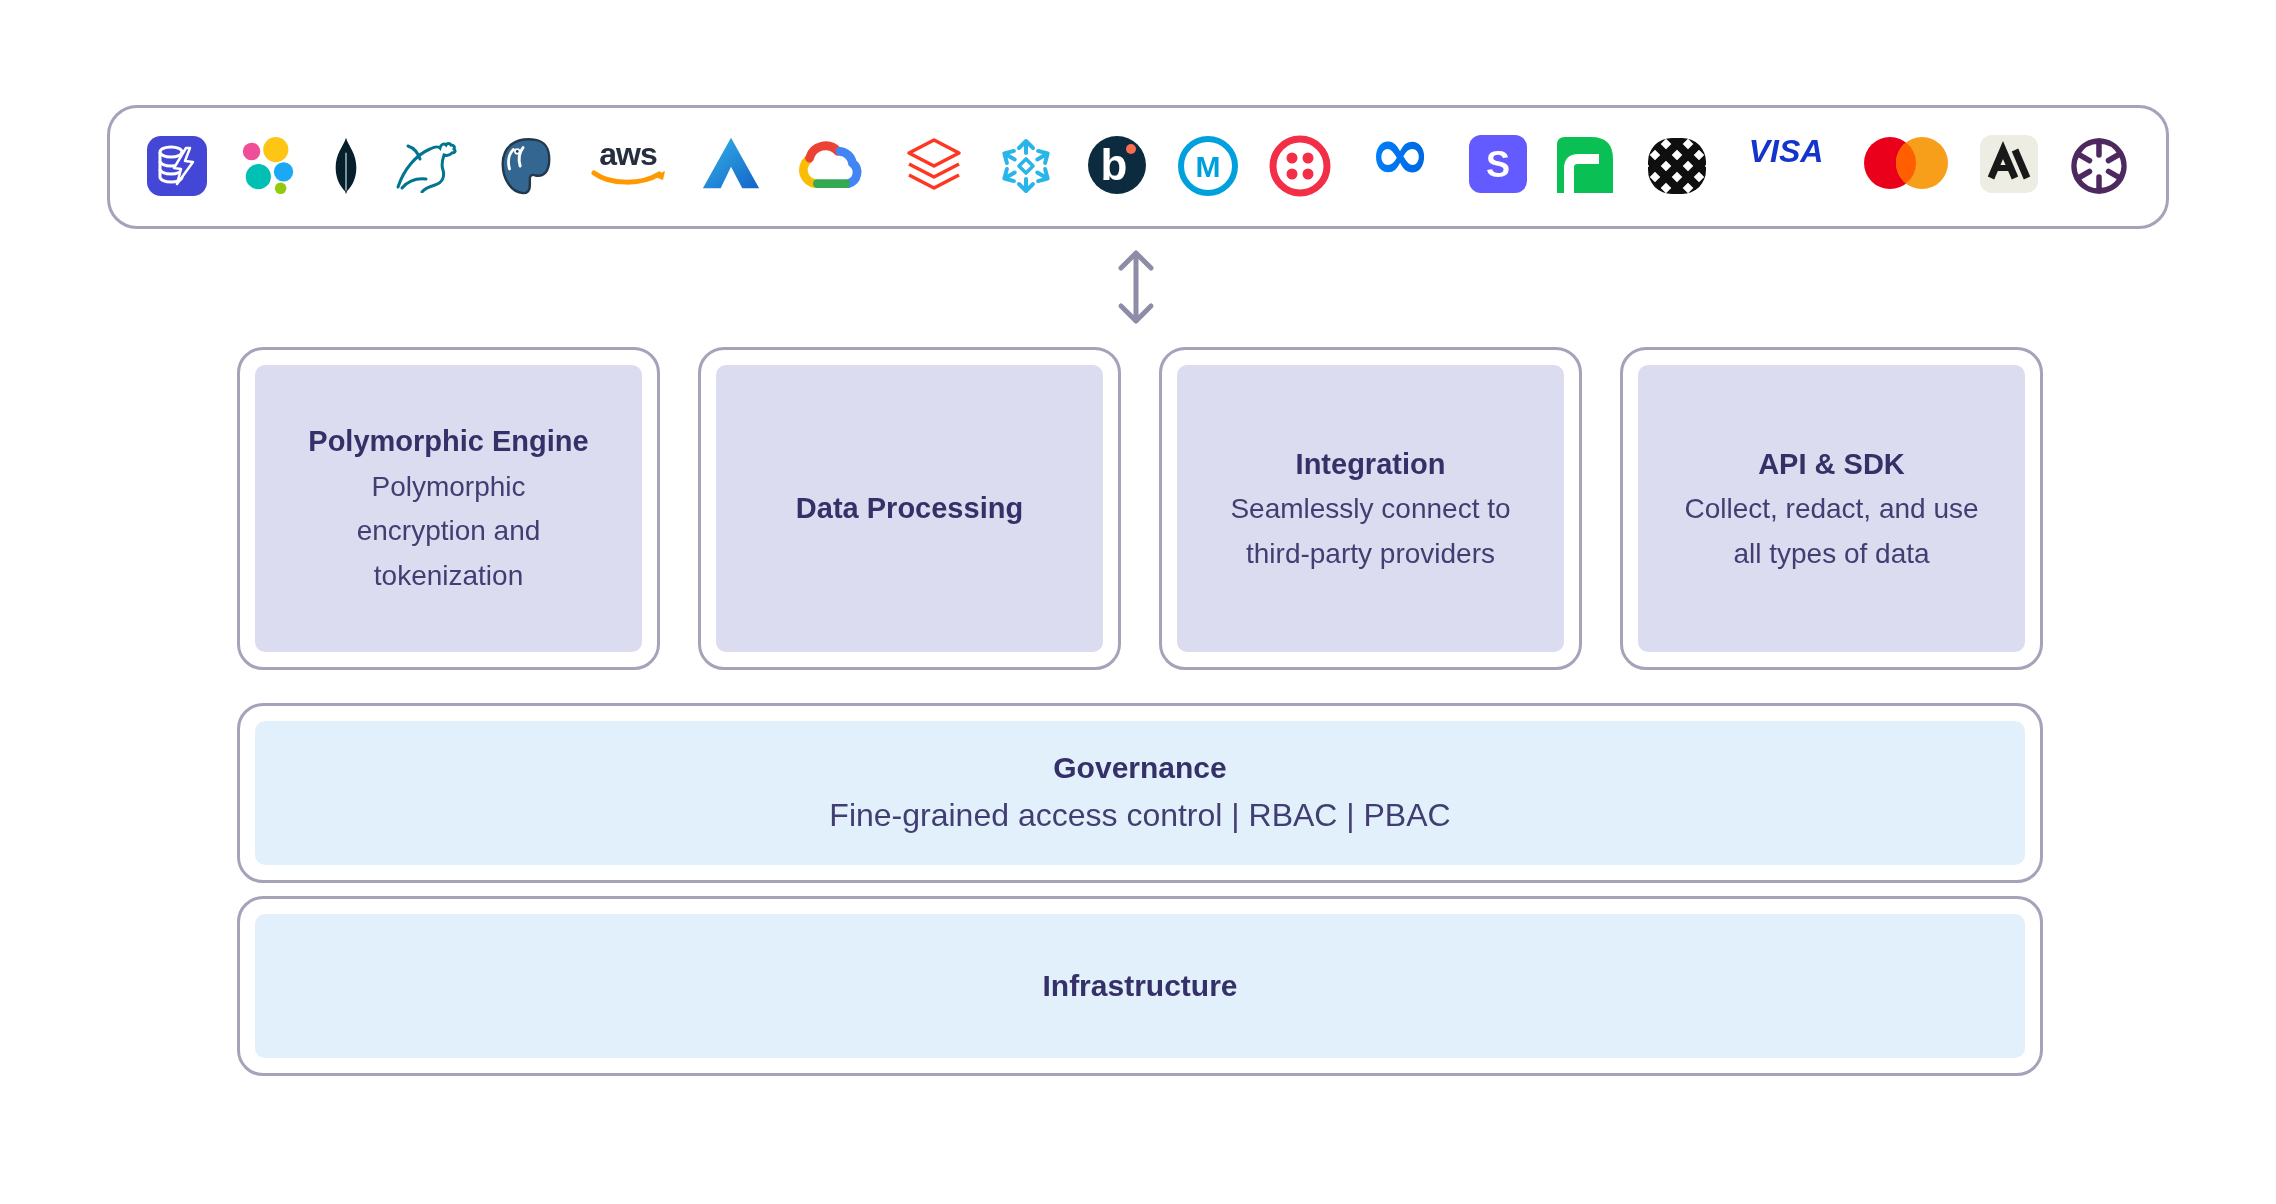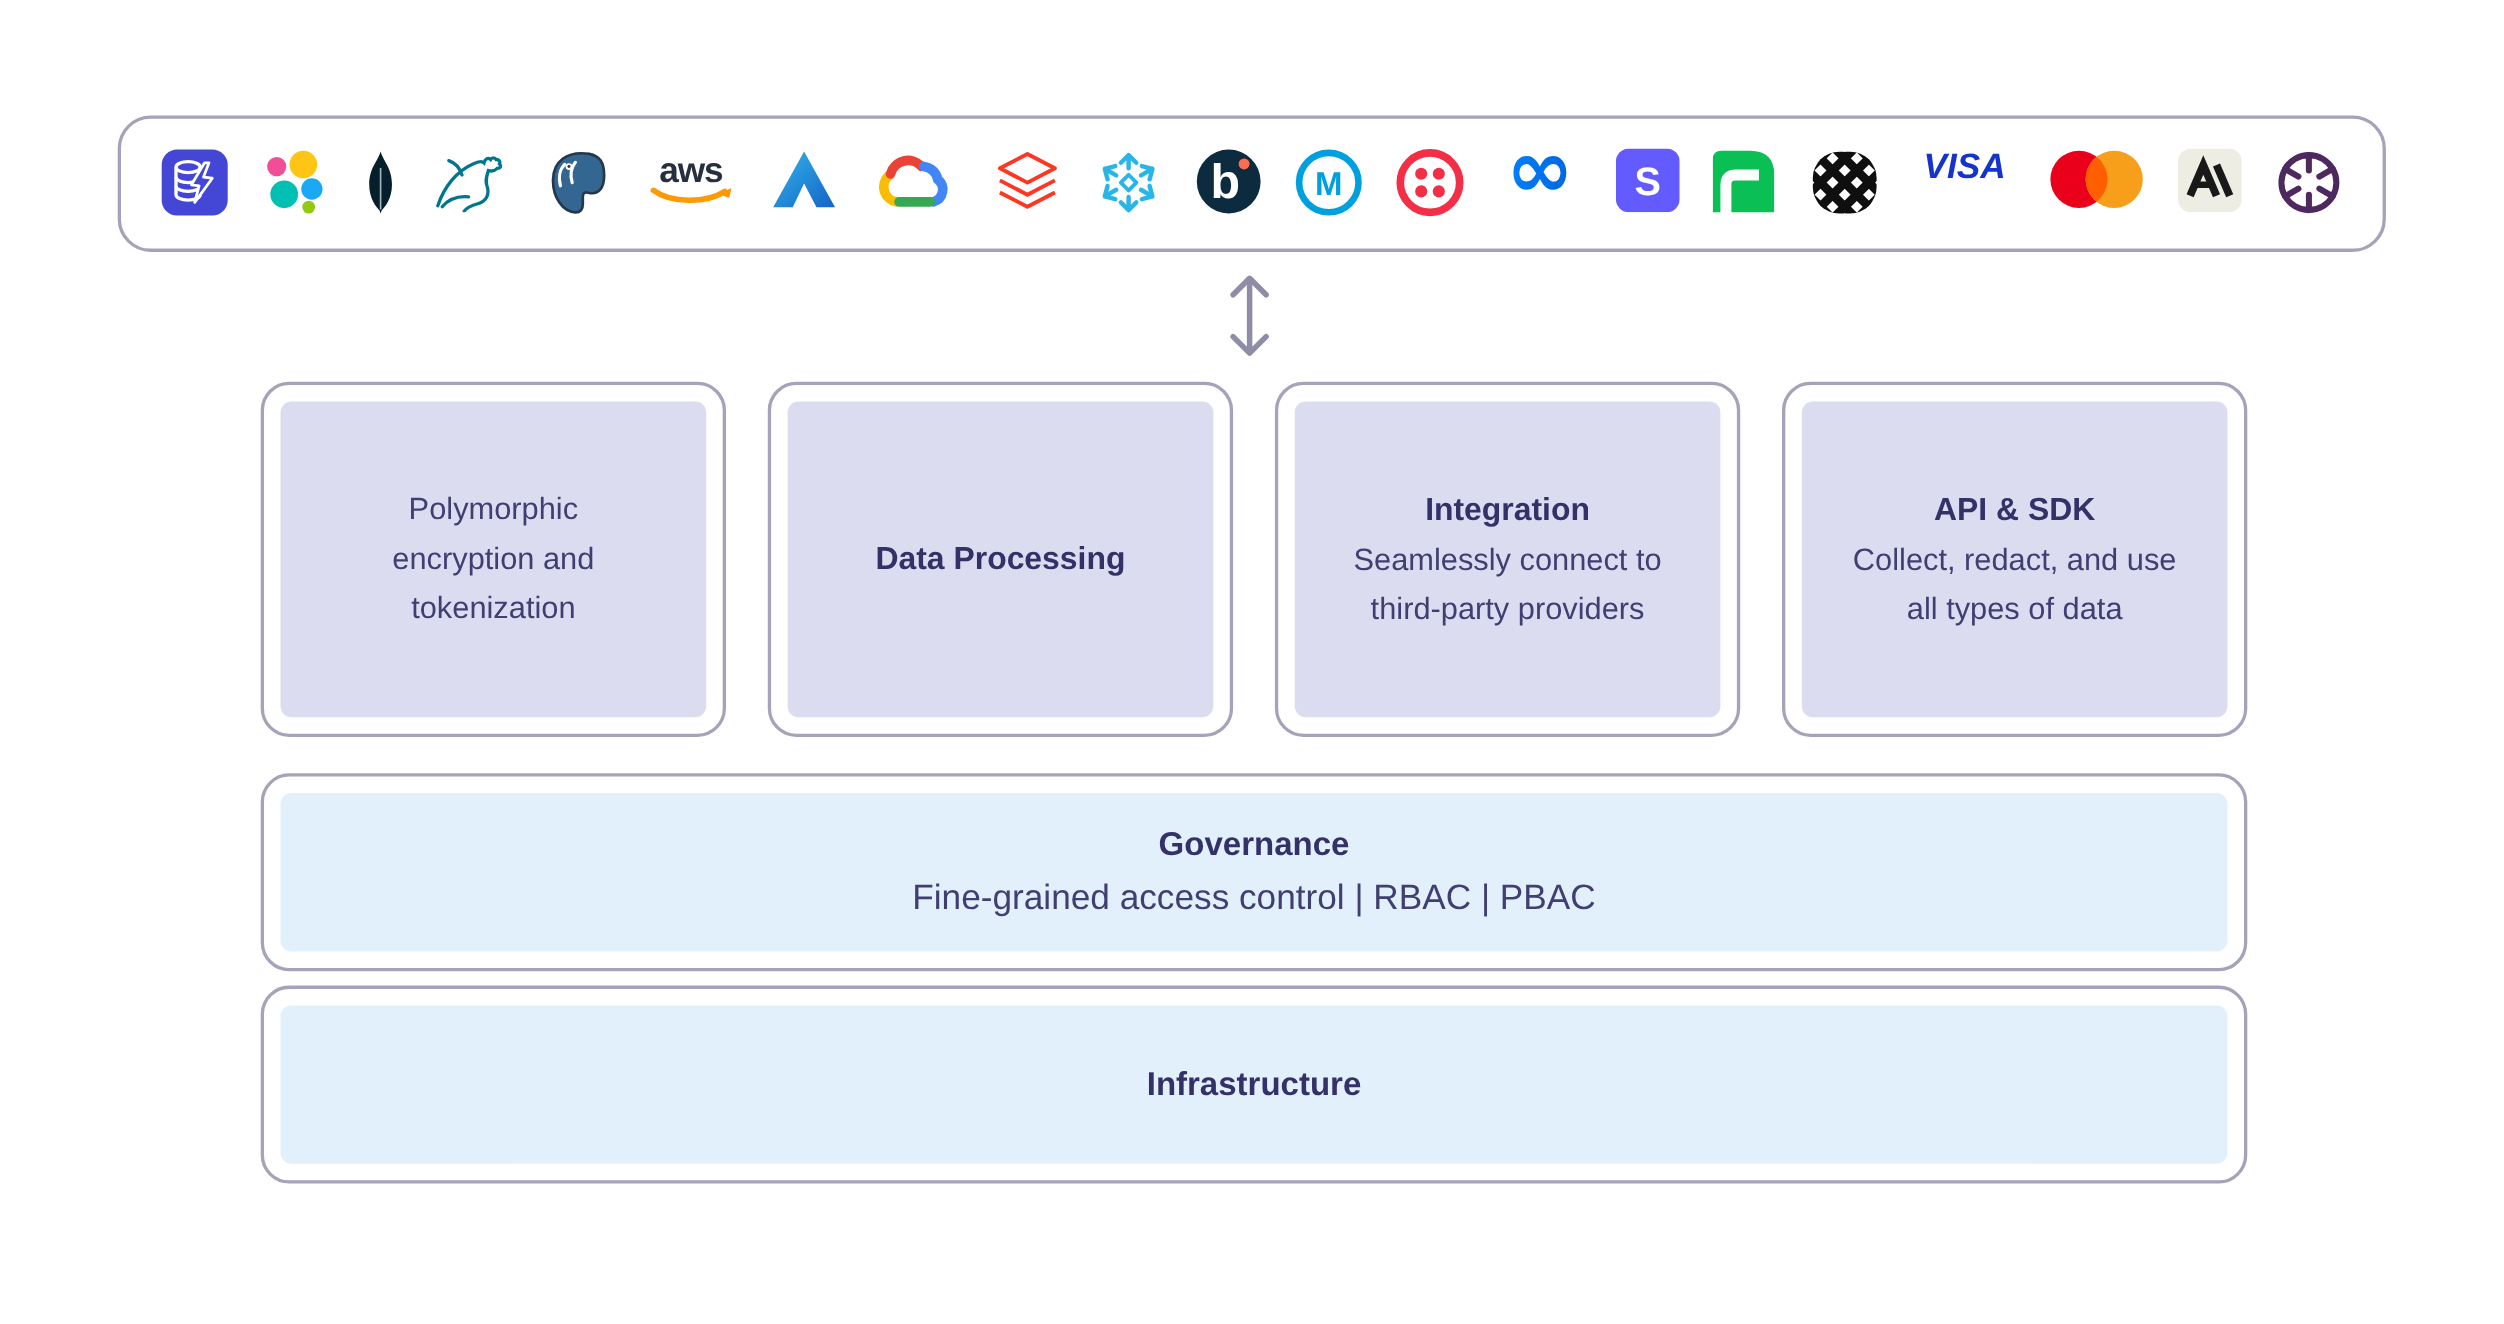--- a/index.html
+++ b/index.html
@@ -261,20 +261,21 @@
         <path d="M28,12 V78"></path>
         <path d="M13,26 L28,11 L43,26"></path>
         <path d="M13,64 L28,79 L43,64"></path>
       </g>
     </svg>
   </div>
 
   <div class="feature-row">
     <div class="feature-box">
       <div class="feature-inner">
+        <div class="feature-title">Polymorphic Engine</div>
         <div class="feature-desc">Polymorphic encryption and tokenization</div>
       </div>
     </div>
     <div class="feature-box">
       <div class="feature-inner">
         <div class="feature-title">Data Processing</div>
       </div>
     </div>
     <div class="feature-box">
       <div class="feature-inner">

